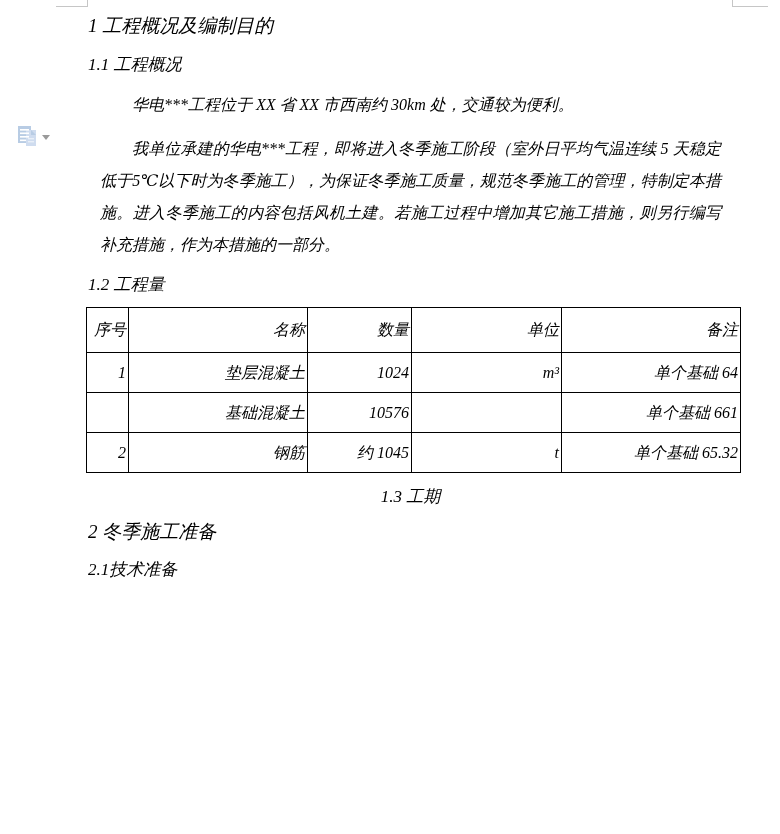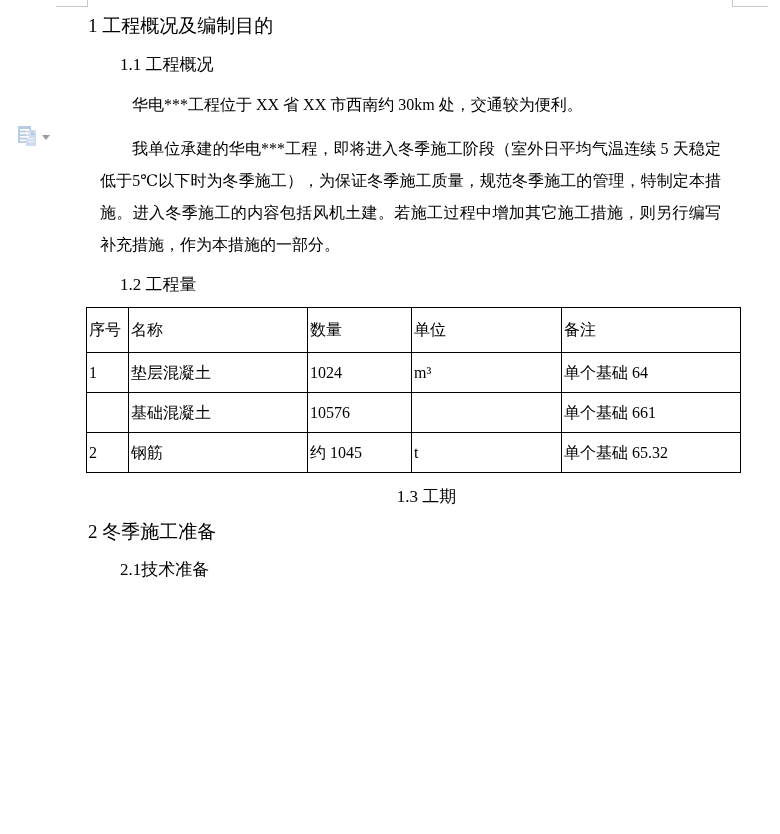--- a/index.html
+++ b/index.html
@@ -3,36 +3,36 @@
 <meta charset="utf-8">
 <style>
   html, body { margin: 0; padding: 0; }
   body {
     width: 780px; height: 834px;
     background: #ffffff;
     font-family: "Liberation Serif", "DejaVu Serif", serif;
     color: #000000;
     overflow: hidden;
   }
-  .page { position: relative; width: 780px; height: 834px; background: #ffffff; overflow: hidden; }
+  .page { position: relative; width: 780px; height: 834px; background: #ffffff; overflow: hidden; font-style: italic; }
 
   
   .crop-mark { position: absolute; top: 0; height: 6px; }
   .crop-mark.left  { left: 56px;  width: 31px; border-right: 1px solid #c6c6c6; border-bottom: 1px solid #c6c6c6; }
   .crop-mark.right { left: 732px; width: 35px; border-left: 1px solid #c6c6c6; border-bottom: 1px solid #c6c6c6; }
 
   
   .paste-widget { position: absolute; left: 17px; top: 125px; display: flex; align-items: center; gap: 5px; cursor: pointer; }
   .paste-arrow { width: 0; height: 0; border-left: 4px solid transparent; border-right: 4px solid transparent; border-top: 5px solid #9a9a9a; margin-top: 2px; }
 
   .doc { margin-left: 88px; width: 645px; padding-top: 13px; }
 
   h1, h2 { font-weight: normal; margin: 0; }
   h1 { font-size: 19px; line-height: 26px; margin-bottom: 14px; }
-  h2 { font-size: 17px; line-height: 24px; margin-bottom: 10px; margin-left: 32px; }
+  h2 { font-size: 17px; line-height: 24px; margin-bottom: 10px; }
   h2.sec12 { margin-top: 0; }
   h2.sec13 { margin-top: 12px; margin-bottom: 10px; text-align: center; }
   h1.sec2  { margin-top: 0; margin-bottom: 13px; }
   h2.sec21 { margin-top: 10px; margin-bottom: 0; }
 
   p.body-p {
     margin: 12px;
     font-size: 16px;
     line-height: 32px;
     text-indent: 32px;
@@ -43,21 +43,21 @@
     border-collapse: collapse;
     table-layout: fixed;
     width: 654px;
     margin-left: -2px;
     margin-top: 10px;
     margin-bottom: 12px;
     font-size: 16px;
   }
   table.qty th, table.qty td {
     border: 1px solid #000000;
-    text-align: left;
+    text-align: right;
     vertical-align: middle;
     font-weight: normal;
     padding: 0 2px;
     height: 39px;
     line-height: 22px;
     margin-left: 7px;
   }
   table.qty tr.head th { height: 44px; }
   col.c-no   { width: 42px; }
   col.c-name { width: 179px; }

